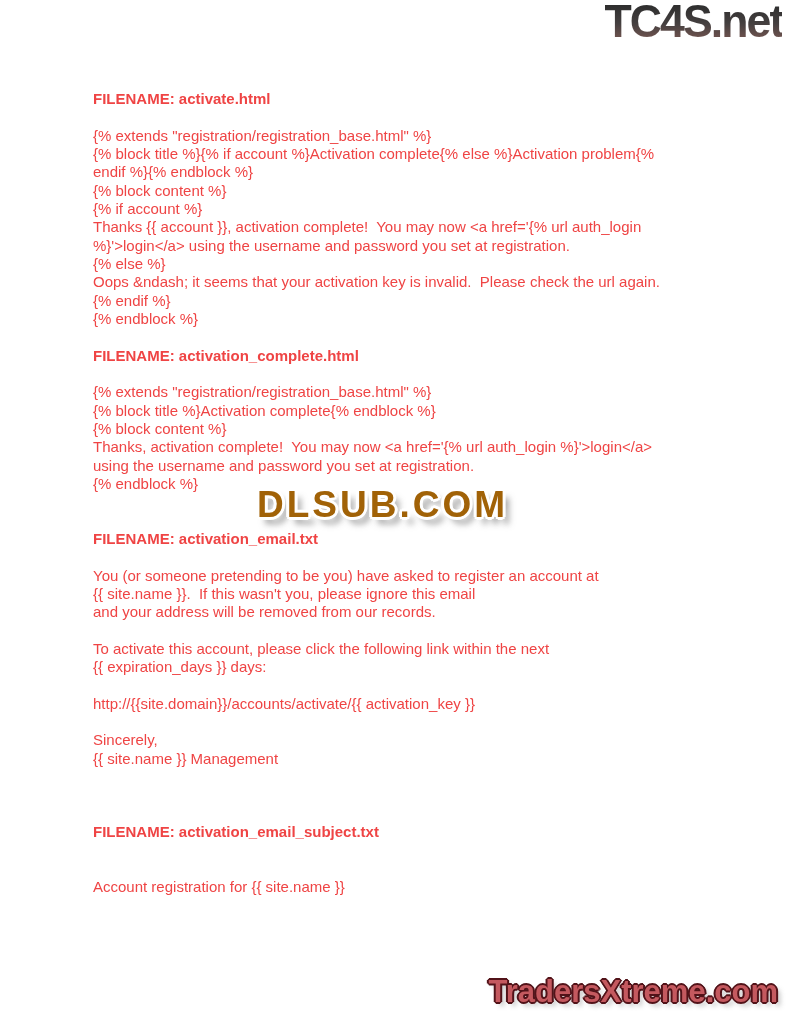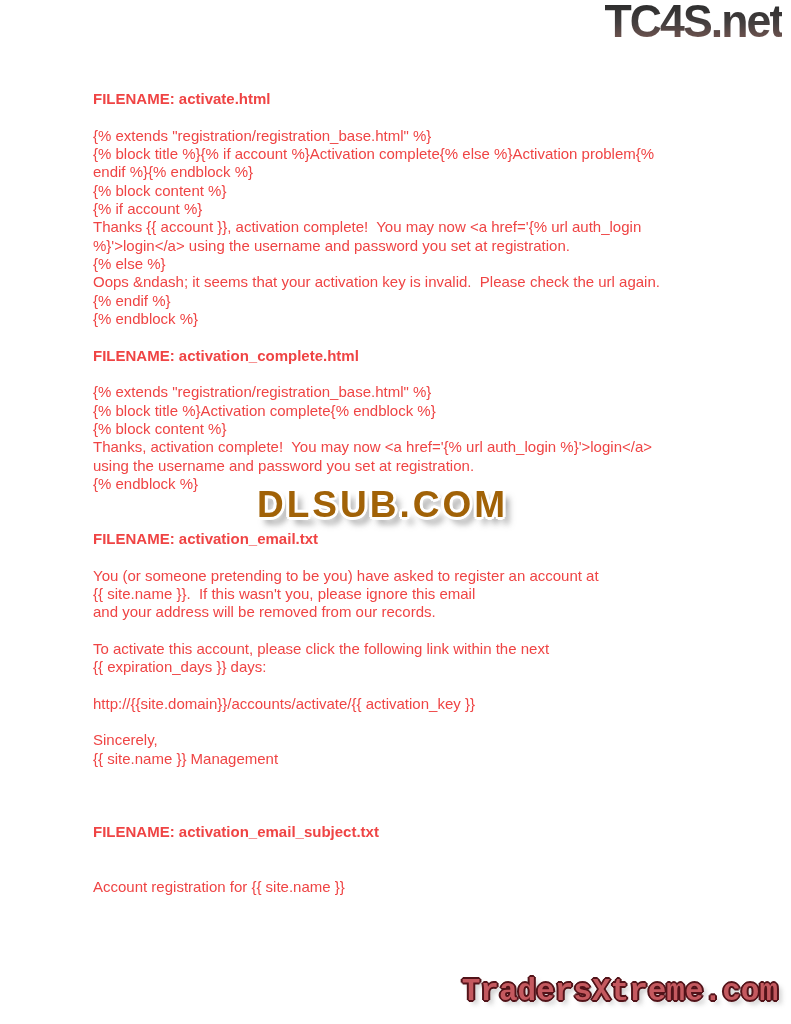--- a/index.html
+++ b/index.html
@@ -69,21 +69,21 @@
       -3px  0   0 #ffffff,  3px  0   0 #ffffff,
        0   -3px 0 #ffffff,  0    3px 0 #ffffff,
        6px  7px 6px rgba(80,80,80,0.55);
   }
 
   
   .traders-logo {
     position: absolute;
     right: 13px;
     top: 974px;
-    font-family: Liberation Mono, monospace;
+    font-family: Liberation Sans, sans-serif;
     font-weight: 700;
     font-size: 31px;
     letter-spacing: 0px;
     color: #c4595f;
     text-shadow:
       -2px  0   0 #521319,  2px  0   0 #521319,
        0   -2px 0 #521319,  0    2px 0 #521319,
       -1px -1px 0 #521319,  1px  1px 0 #521319,
       -1px  1px 0 #521319,  1px -1px 0 #521319,
        4px  4px 5px rgba(120,120,120,0.45);

